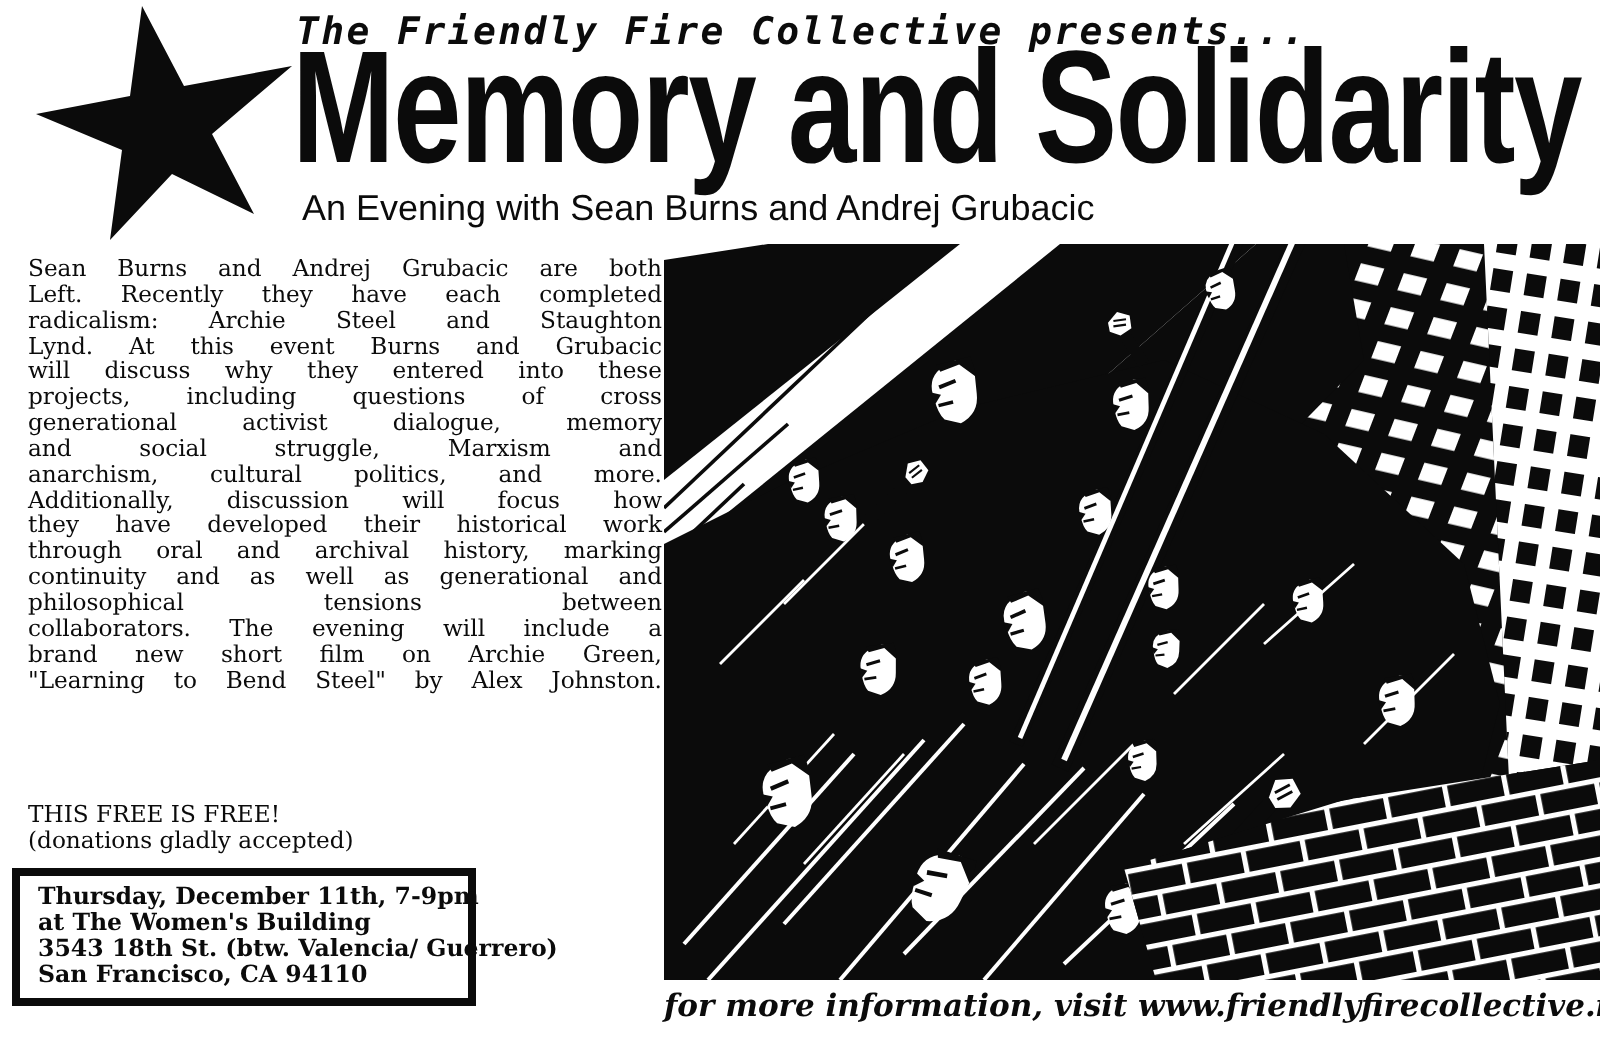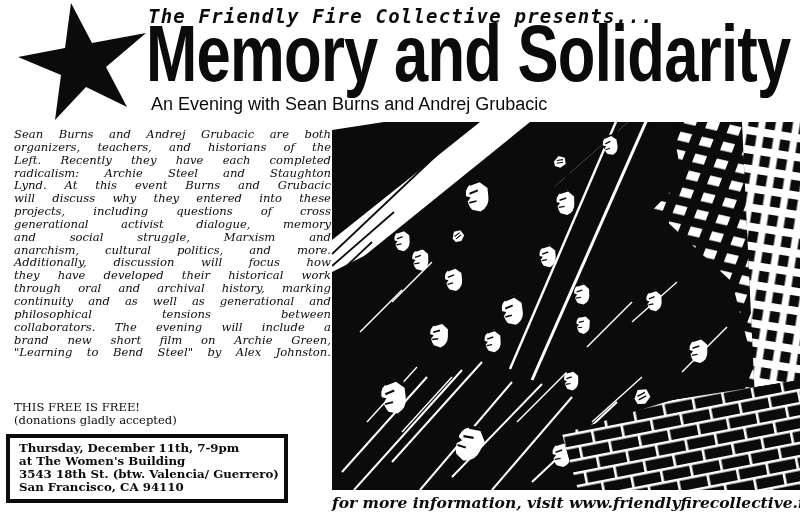--- a/index.html
+++ b/index.html
@@ -7,24 +7,24 @@
          font-family:"DejaVu Serif",serif;}
   .kicker{position:absolute;left:148px;top:3px;white-space:nowrap;
           font:italic 700 19px/26px "DejaVu Sans Mono",monospace;letter-spacing:1.2px;}
   .title{position:absolute;left:146px;top:14px;white-space:nowrap;
          font:700 80px/80px "Liberation Sans",sans-serif;letter-spacing:-1px;
          transform:scaleX(0.77);transform-origin:0 0;}
   .subtitle{position:absolute;left:151px;top:92px;white-space:nowrap;
             font:400 18px/24px "Liberation Sans",sans-serif;}
   .bodycol{position:absolute;left:14px;top:128px;width:317px;
            font:400 11.6px/12.85px "DejaVu Serif",serif;}
-  .bodycol .bline{text-align:justify;-moz-text-align-last:justify;text-align-last:justify;white-space:nowrap;font-style:italic;}
+  .bodycol .bline{text-align:justify;-moz-text-align-last:justify;text-align-last:justify;white-space:nowrap;}
   .bodycol .bline.last{text-align-last:justify;}
   .freeblock{position:absolute;left:14px;top:401px;font:400 11.6px/13px "DejaVu Serif",serif;}
-  .event-box{position:absolute;left:6px;top:434px;width:282px;box-sizing:border-box;
+  .event-box{position:absolute;left:6px;top:434px;width:232px;box-sizing:border-box;
              border:4px solid #0b0b0b;background:#fff;padding:4px 6px 5px 9px;}
   .event-box .eline{font:700 11.8px/13px "DejaVu Serif",serif;white-space:nowrap;}
   .footer{position:absolute;left:332px;top:493px;width:468px;text-align:center;white-space:nowrap;
           font:italic 700 15.5px/20px "DejaVu Serif",serif;}
   .star{position:absolute;left:12px;top:0;}
   .illus{position:absolute;left:332px;top:122px;}
 </style>
 </head>
 <body>
 
@@ -33,21 +33,20 @@
   <svg class="star" width="150" height="130" viewBox="0 0 150 130" role="img">
     <polygon fill="#0b0b0b" points="59,3 80,43 134,33 94,67 115,107 74,87 43,120 49,75 6,57 53,48"></polygon>
   </svg>
 
   <div class="kicker">The Friendly Fire Collective presents...</div>
   <div class="title">Memory and Solidarity</div>
   <div class="subtitle">An Evening with Sean Burns and Andrej Grubacic</div>
 
   <div class="bodycol">
     <div class="bline">Sean Burns and Andrej Grubacic are both</div>
-    <div class="bline">organizers, teachers, and historians of the</div>
     <div class="bline">Left. Recently they have each completed</div>
     <div class="bline">radicalism: Archie Steel and Staughton</div>
     <div class="bline">Lynd. At this event Burns and Grubacic</div>
     <div class="bline">will discuss why they entered into these</div>
     <div class="bline">projects, including questions of cross</div>
     <div class="bline">generational activist dialogue, memory</div>
     <div class="bline">and social struggle, Marxism and</div>
     <div class="bline">anarchism, cultural politics, and more.</div>
     <div class="bline">Additionally, discussion will focus how</div>
     <div class="bline">they have developed their historical work</div>

